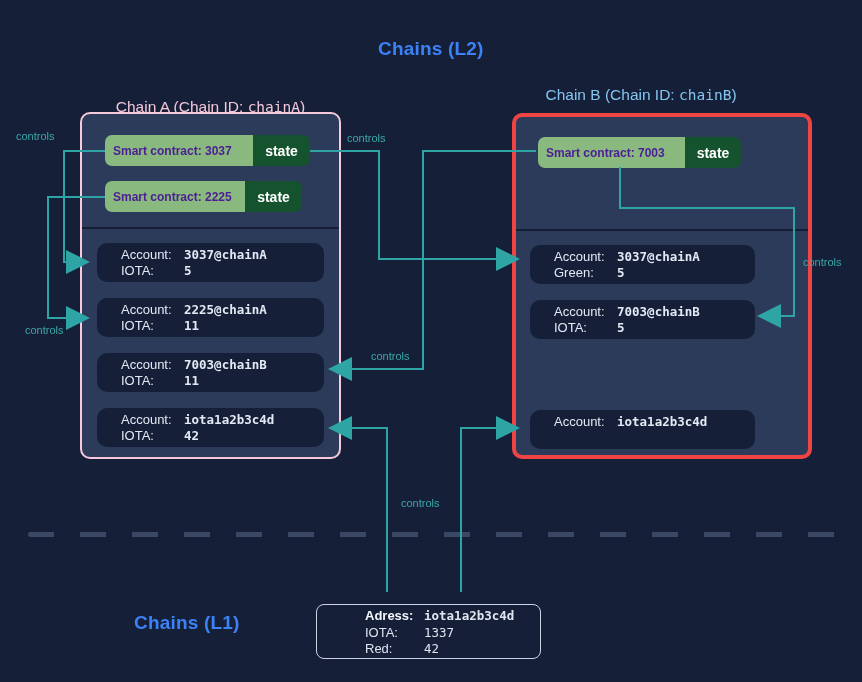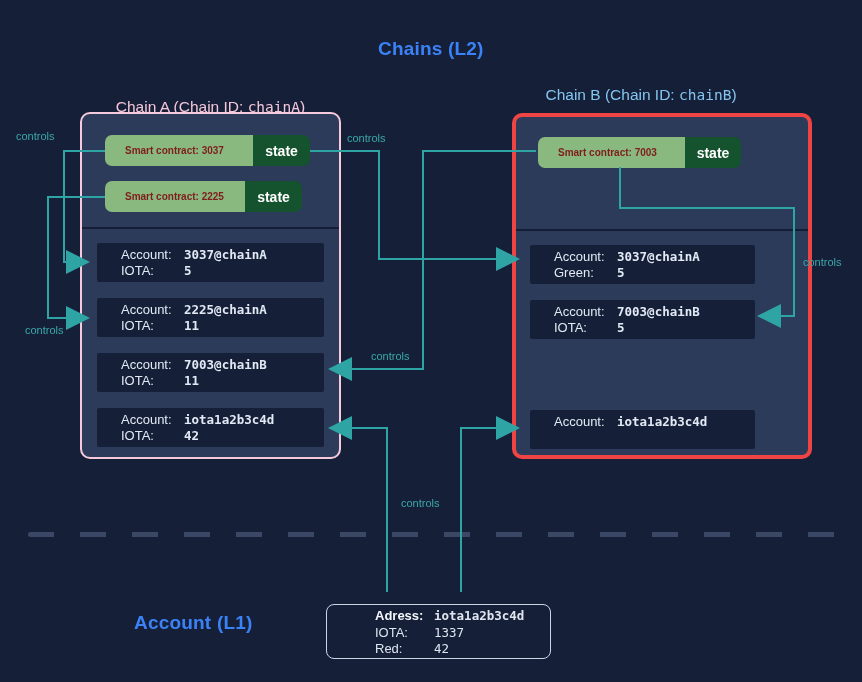--- a/index.html
+++ b/index.html
@@ -18,59 +18,59 @@
   .chain-title.b{color:#84C5F0;}
   .chain-box{
     position:absolute;background:#2B3B59;border-radius:10px;box-sizing:border-box;
   }
   .chain-box.a{left:80px;top:112px;width:261px;height:347px;border:2px solid #F6CADC;}
   .chain-box.b{left:512px;top:113px;width:300px;height:346px;border:4px solid #ef4444;}
   .contract{
     position:absolute;height:31px;border-radius:7px;overflow:hidden;display:flex;
   }
   .contract .green{
-    background:#89B97F;color:#7f1d1d;font-weight:bold;font-size:10px;
-    display:flex;align-items:center;padding-left:20px;box-sizing:border-box;
+    background:#89B97F;color:#4c1d95;font-weight:bold;font-size:12px;
+    display:flex;align-items:center;padding-left:8px;box-sizing:border-box;
   }
   .contract .state{
     background:#14532d;color:#FFFFFF;font-weight:bold;font-size:14px;
     display:flex;align-items:center;justify-content:center;box-sizing:border-box;
   }
   .separator{position:absolute;left:0;right:0;height:2px;background:#141E36;}
   .acct{
-    position:absolute;height:39px;background:#152038;border-radius:2px;
+    position:absolute;height:39px;background:#152038;border-radius:10px;
     box-sizing:border-box;padding:4px 0 12px 24px;color:#E2E9F4;font-size:13px;line-height:16px;
   }
   .acct .lbl{display:inline-block;width:63px;}
   .acct .val{font-family:"DejaVu Sans Mono", monospace;font-weight:bold;font-size:12.5px;}
   .controls{
     position:absolute;color:#3AA8A8;font-size:11px;white-space:nowrap;
   }
   .dashline{
     position:absolute;left:28px;top:532px;width:810px;height:5px;border-radius:3px;
     background:repeating-linear-gradient(90deg,#3A4765 0 26px,transparent 26px 52px);
   }
   .l1box{
-    position:absolute;left:326px;top:604px;width:225px;height:55px;
+    position:absolute;left:316px;top:604px;width:225px;height:55px;
     border:1.5px solid #CBD5E4;border-radius:8px;box-sizing:border-box;
     padding:3px 0 0 48px;color:#DFE6F0;font-size:13px;line-height:16.5px;
   }
   .l1box .lbl{display:inline-block;width:59px;}
   .l1box .lbl.bold{font-weight:bold;color:#F4F7FC;}
   .l1box .val{font-family:"DejaVu Sans Mono", monospace;font-size:12.5px;}
   .l1box .val.bold{font-weight:bold;}
   .wires{position:absolute;left:0;top:0;width:862px;height:682px;pointer-events:none;}
 </style>
 </head>
 <body>
 
 <div class="canvas">
 
   <div class="layer-title" style="left:378px;top:38px;">Chains (L2)</div>
-  <div class="layer-title" style="left:134px;top:612px;">Account (L1)</div>
+  <div class="layer-title" style="left:134px;top:612px;">Chains (L1)</div>
 
   <div class="chain-title a" style="left:80px;width:261px;"><span>Chain A (Chain ID: </span><span class="mono">chainA</span><span>)</span></div>
 
   <div class="chain-box a">
     <div class="contract" style="left:23px;top:21px;">
       <span class="green" style="width:148px;">Smart contract: 3037</span>
       <span class="state" style="width:57px;">state</span>
     </div>
     <div class="contract" style="left:23px;top:67px;">
       <span class="green" style="width:140px;">Smart contract: 2225</span>

